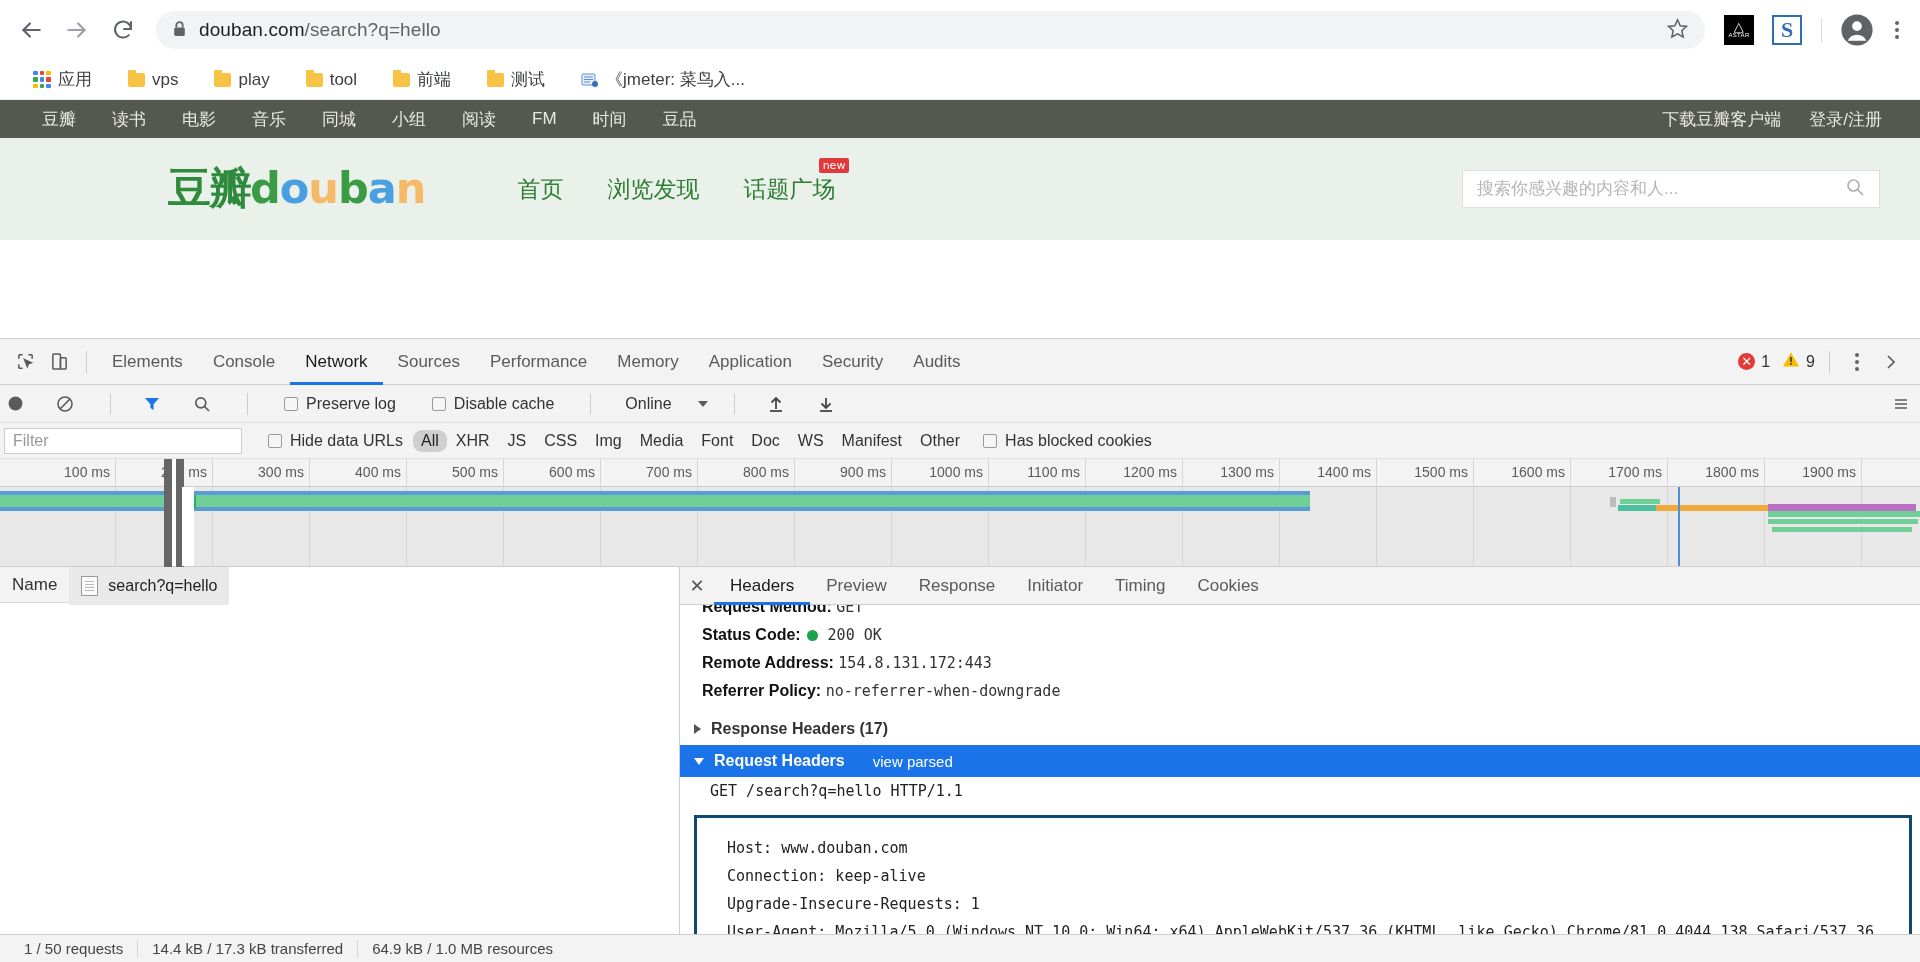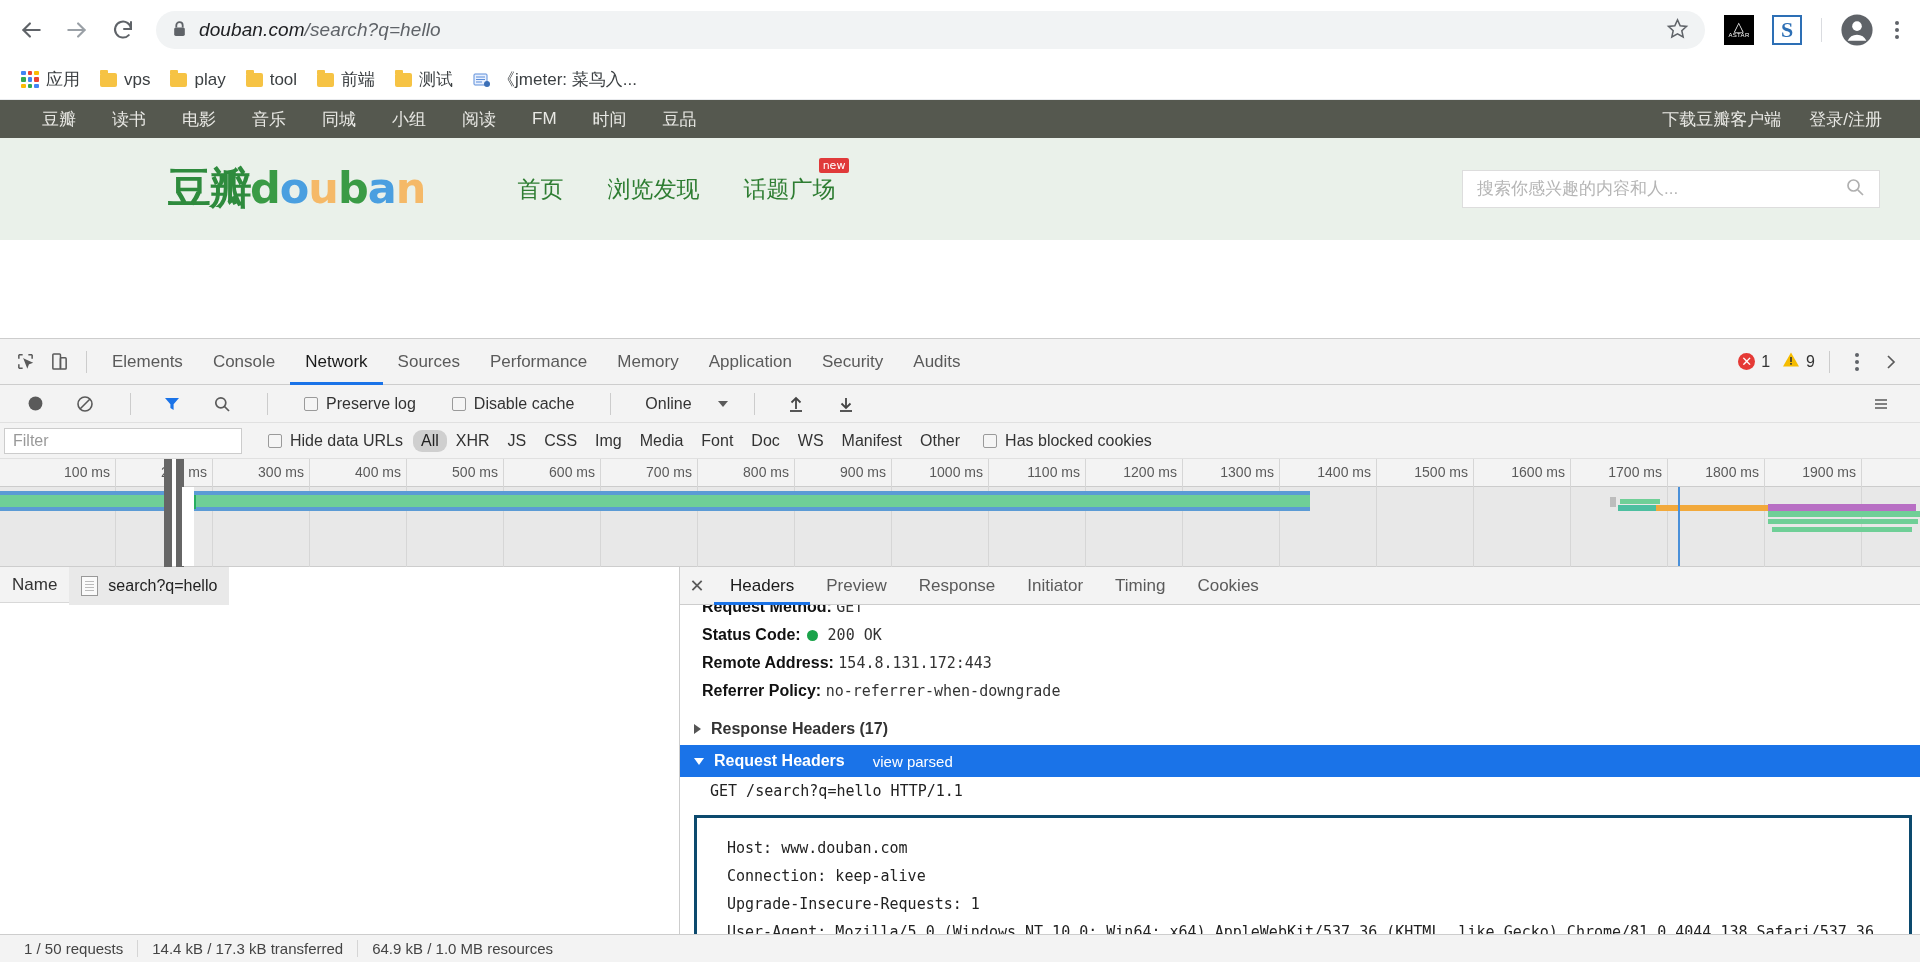--- a/index.html
+++ b/index.html
@@ -18,21 +18,20 @@
   .nav-btn {
     width: 42px; height: 42px; border-radius: 50%;
     display: flex; align-items: center; justify-content: center;
     color: #5f6368; flex: 0 0 auto;
   }
   .nav-btn svg { display: block; }
   .omnibox {
     flex: 1 1 auto; height: 38px; background: #f1f3f4; border-radius: 20px;
     display: flex; align-items: center; padding: 0 16px; margin: 0 8px;
     min-width: 0;
-    font-style: italic;
   }
   .lock-icon { margin-right: 12px; flex: 0 0 auto; }
   .url-text {
     font-size: 19px; color: #202124; white-space: nowrap; overflow: hidden;
     letter-spacing: .1px;
   }
   .url-text .dim { color: #5f6368; }
   .star-btn { margin-left: auto; flex: 0 0 auto; padding-left: 10px; }
   .ext-icon { width: 30px; height: 30px; flex: 0 0 auto; margin: 0 7px; }
   .ext-astar {
@@ -48,21 +47,21 @@
   }
   .tb-sep { width: 1px; height: 24px; background: #dadce0; margin: 0 8px; flex: 0 0 auto; }
   .avatar-btn { width: 34px; height: 34px; flex: 0 0 auto; margin: 0 6px; }
   .kebab { width: 26px; flex: 0 0 auto; display: flex; flex-direction: column;
            align-items: center; gap: 3px; }
   .kebab i { width: 4px; height: 4px; border-radius: 50%; background: #5f6368; display: block; }
 
   
   .bookmarks-bar {
     height: 40px; background: #fff; display: flex; align-items: center;
-    padding: 0 12px; gap: 2px; border-bottom: 1px solid #e8eaed;
+    padding: 0 24px; gap: 18px; border-bottom: 1px solid #e8eaed;
   }
   .bm {
     display: flex; align-items: center; gap: 7px; padding: 4px 9px;
     border-radius: 4px; font-size: 17px; color: #3c4043; white-space: nowrap;
   }
   .apps-grid {
     width: 18px; height: 18px; display: grid; gap: 2px;
     grid-template-columns: repeat(3, 1fr); grid-template-rows: repeat(3, 1fr);
   }
   .apps-grid i { display: block; border-radius: 1px; }
@@ -145,21 +144,21 @@
   .dt-tab.active { color: #1a1a1a; box-shadow: inset 0 -3px 0 #1a73e8; }
   .dt-right { margin-left: auto; display: flex; align-items: center; gap: 4px; padding-right: 4px; }
   .count-pill { display: flex; align-items: center; gap: 6px; font-size: 16px; color: #333; }
   .err-dot {
     width: 17px; height: 17px; border-radius: 50%; background: #e53935; color: #fff;
     font-size: 13px; display: flex; align-items: center; justify-content: center;
     font-family: "DejaVu Sans", sans-serif; line-height: 1;
   }
 
   .dt-toolbar {
-    height: 38px; display: flex; align-items: center; gap: 16px; padding: 0 20px;
+    height: 38px; display: flex; align-items: center; gap: 16px; padding: 0 0;
     background: #f3f3f3; border-bottom: 1px solid #e0e0e0; flex: 0 0 auto;
     font-size: 16px; color: #333;
   }
   .tb-icon { width: 30px; height: 30px; display: flex; align-items: center;
              justify-content: center; margin-right: 4px; }
   .chk {
     width: 14px; height: 14px; border: 1px solid #9a9a9a; background: #f5f5f5;
     border-radius: 2px; display: inline-block; flex: 0 0 auto;
   }
   .tb-label { display: flex; align-items: center; gap: 8px; margin: 0 10px; white-space: nowrap; }

